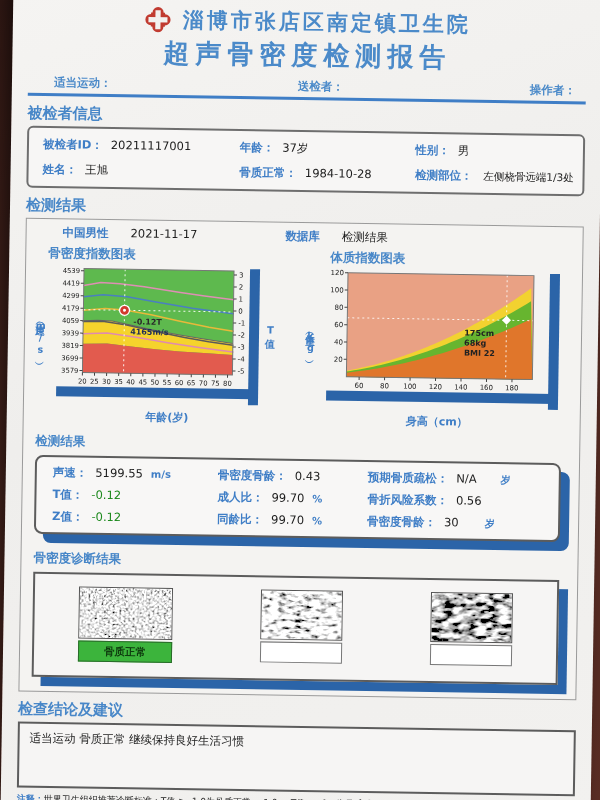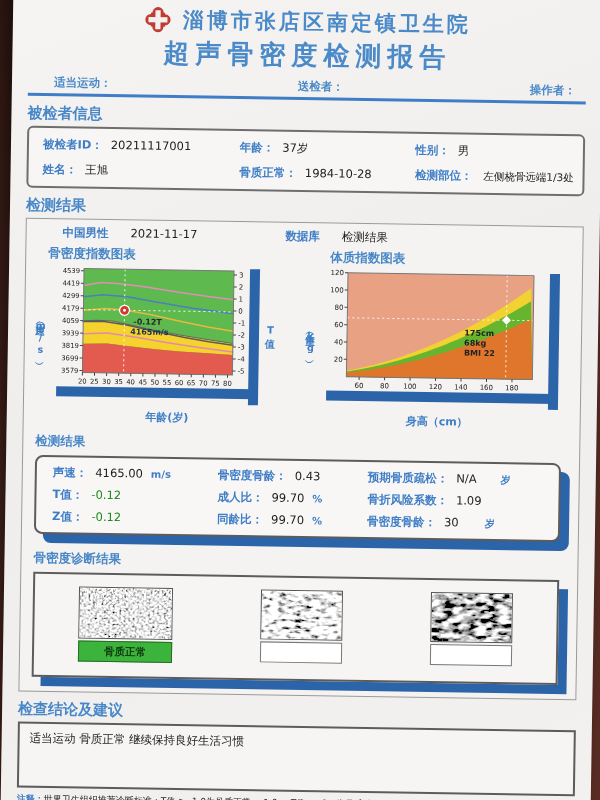--- a/index.html
+++ b/index.html
@@ -244,32 +244,32 @@
               <text x="195.6164383561644" y="121" font-size="7" fill="#222" text-anchor="middle">180</text>
             </svg>
         </div>
         <div class="xlab">身高（cm）</div>
       </div>
     </div>
 
     <div class="sub-title">检测结果</div>
     <div class="results-box">
       <div class="rcol">
-        <div class="rrow"><span class="lbl">声速：</span><span class="val">4165.00</span><span class="unit">m/s</span></div>
+        <div class="rrow"><span class="lbl">声速：</span><span class="val">5199.55</span><span class="unit">m/s</span></div>
         <div class="rrow"><span class="lbl">T值：</span><span class="val green-val">-0.12</span></div>
         <div class="rrow"><span class="lbl">Z值：</span><span class="val green-val">-0.12</span></div>
       </div>
       <div class="rcol">
         <div class="rrow"><span class="lbl">骨密度骨龄：</span><span class="val">0.43</span></div>
         <div class="rrow"><span class="lbl">成人比：</span><span class="val">99.70</span><span class="unit">%</span></div>
         <div class="rrow"><span class="lbl">同龄比：</span><span class="val">99.70</span><span class="unit">%</span></div>
       </div>
       <div class="rcol">
         <div class="rrow"><span class="lbl">预期骨质疏松：</span><span class="val">N/A</span><span class="unit" style="margin-left:24px;">岁</span></div>
-        <div class="rrow"><span class="lbl">骨折风险系数：</span><span class="val">1.09</span></div>
+        <div class="rrow"><span class="lbl">骨折风险系数：</span><span class="val">0.56</span></div>
         <div class="rrow"><span class="lbl">骨密度骨龄：</span><span class="val">30</span><span class="unit" style="margin-left:26px;">岁</span></div>
       </div>
     </div>
 
     <div class="sub-title" style="margin-top:16px;">骨密度诊断结果</div>
     <div class="diag-box">
       <div class="bone">
         <svg width="92" height="50">
             <rect width="92" height="50" filter="url(#boneF1)"></rect>
           </svg>

